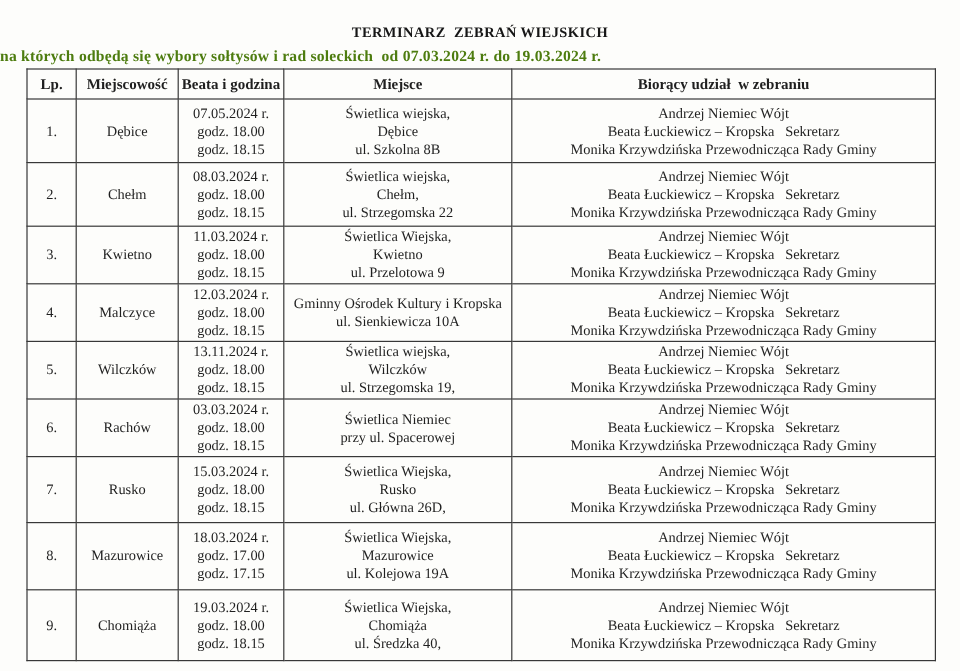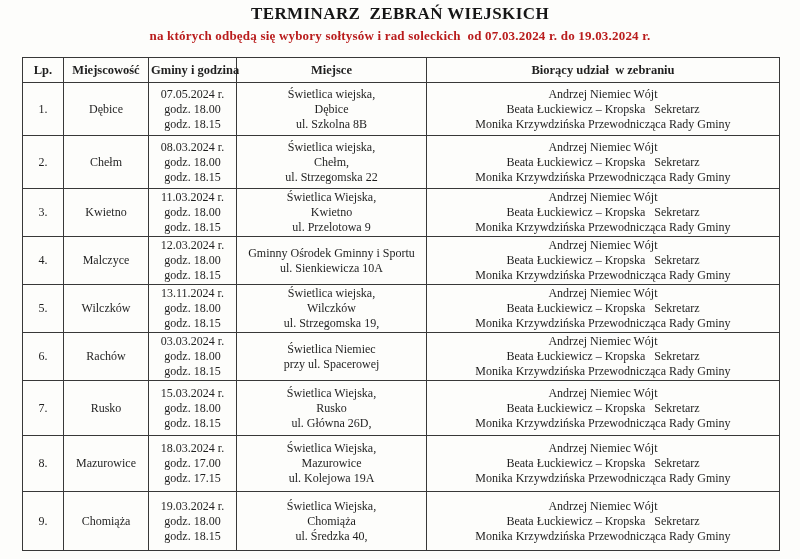--- a/index.html
+++ b/index.html
@@ -6,35 +6,35 @@
   body {
     width: 800px; height: 559px;
     background: #fdfdfb;
     font-family: "Liberation Serif", "DejaVu Serif", serif;
     color: #1f1f1f;
     overflow: hidden;
   }
   .page { position: relative; width: 800px; height: 559px; }
   .doc-title {
     text-align: center;
-    padding-top: 4px;
+    padding-top: 20px;
     font-weight: bold;
-    font-size: 17px;
+    font-size: 12px;
     letter-spacing: 0.4px;
     white-space: pre;
     color: #161616;
   }
   .doc-subtitle {
-    text-align: center;
+    text-align: left;
     margin-top: 4px;
     font-weight: bold;
     font-size: 13px;
     letter-spacing: 0.2px;
     white-space: pre;
-    color: #b91c1c;
+    color: #4d7c0f;
   }
   table.schedule {
     position: absolute;
     left: 22px; top: 57px;
     width: 757px;
     border-collapse: collapse;
     table-layout: fixed;
   }
   .schedule th, .schedule td {
     border: 1px solid #383838;
@@ -80,21 +80,21 @@
       <col class="c-lp">
         <col class="c-miejscowosc">
         <col class="c-data">
         <col class="c-miejsce">
         <col class="c-uczestnicy">
     </colgroup>
     <thead>
       <tr>
         <th>Lp.</th>
         <th>Miejscowość</th>
-        <th>Gminy i godzina</th>
+        <th>Beata i godzina</th>
         <th>Miejsce</th>
         <th>Biorący udział  w zebraniu</th>
       </tr>
     </thead>
     <tbody>
         <tr>
           <td>1.</td>
           <td>Dębice</td>
           <td>
             <div>07.05.2024 r.</div>
@@ -152,21 +152,21 @@
         </tr>
         <tr>
           <td>4.</td>
           <td>Malczyce</td>
           <td>
             <div>12.03.2024 r.</div>
             <div>godz. 18.00</div>
             <div>godz. 18.15</div>
           </td>
           <td>
-            <div>Gminny Ośrodek Gminny i Sportu</div>
+            <div>Gminny Ośrodek Kultury i Kropska</div>
             <div>ul. Sienkiewicza 10A</div>
           </td>
           <td>
             <div>Andrzej Niemiec Wójt</div>
             <div>Beata Łuckiewicz – Kropska   Sekretarz</div>
             <div>Monika Krzywdzińska Przewodnicząca Rady Gminy</div>
           </td>
         </tr>
         <tr>
           <td>5.</td>

